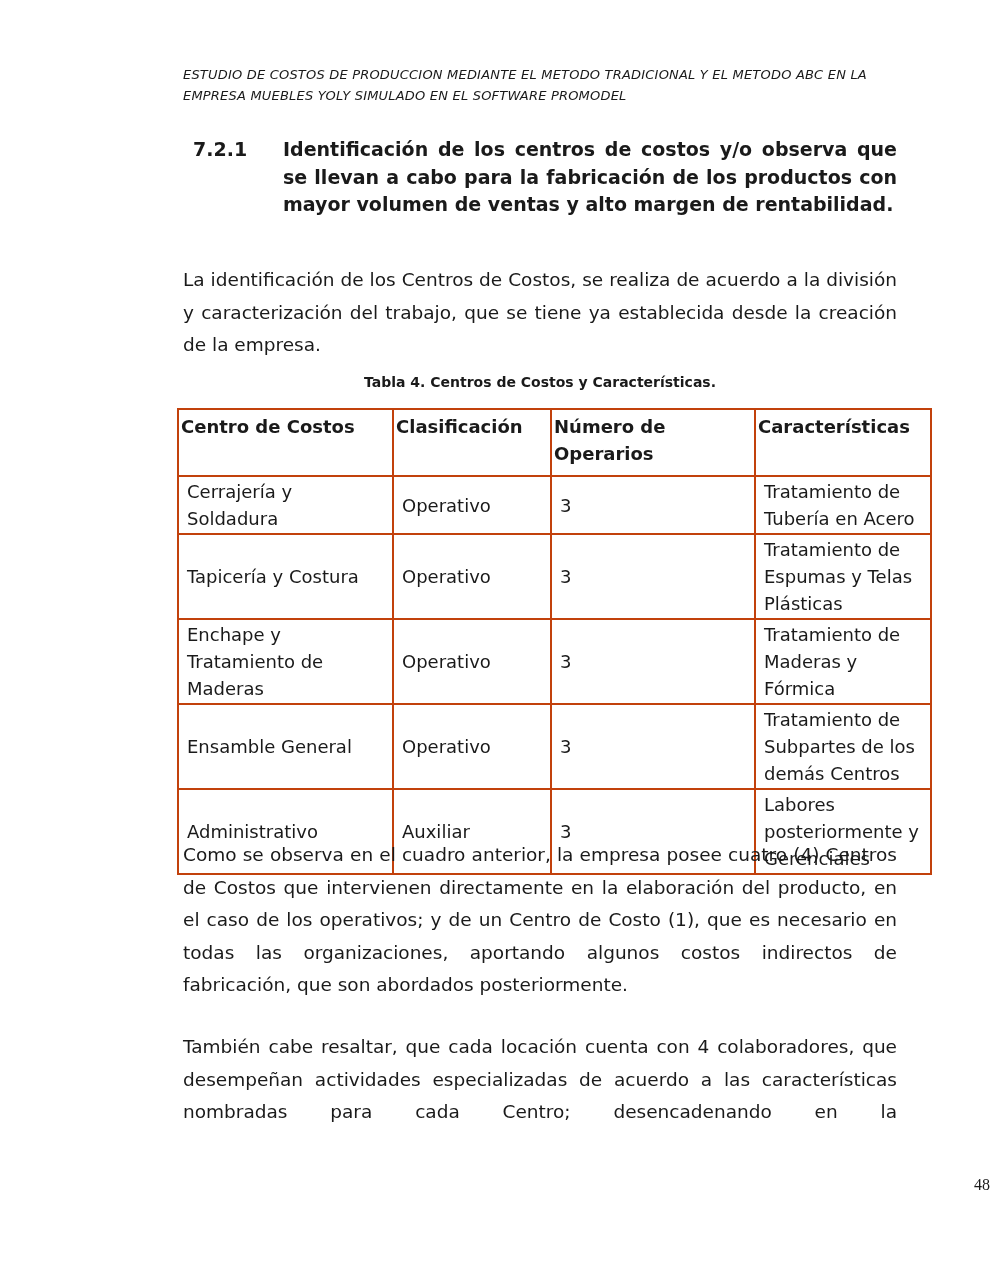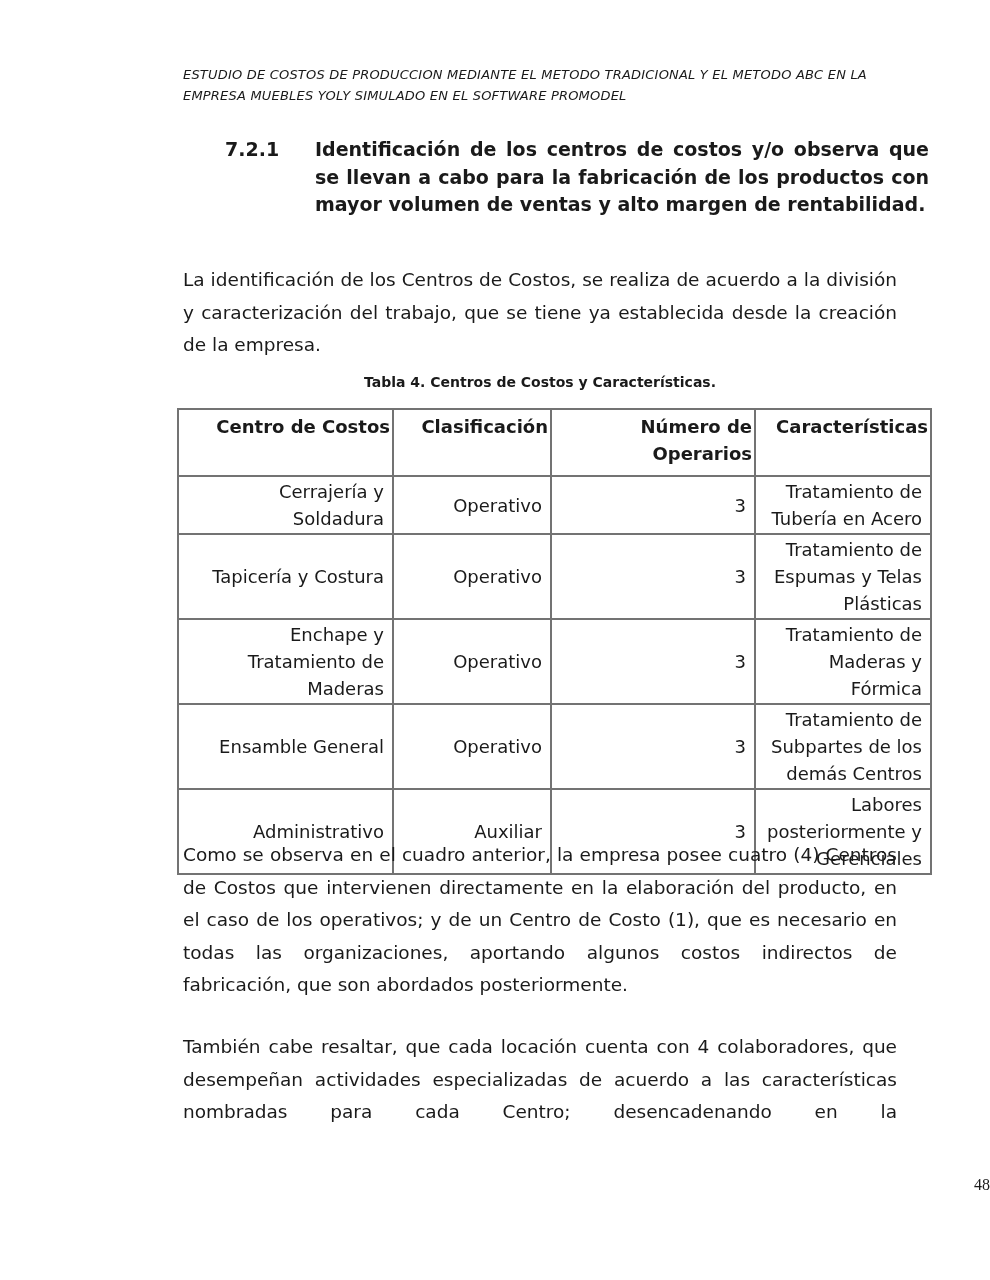--- a/index.html
+++ b/index.html
@@ -26,21 +26,20 @@
   }
   .section-heading {
     position: absolute;
     left: 193px;
     top: 136px;
     width: 704px;
     display: flex;
     font-weight: bold;
     font-size: 19px;
     line-height: 27.5px;
-    margin-left: 32px;
   }
   .section-number { width: 90px; flex-shrink: 0; }
   .section-title { flex: 1; text-align: justify; }
   .para {
     position: absolute;
     left: 183px;
     width: 714px;
     font-size: 18.5px;
     line-height: 32.5px;
     text-align: justify;
@@ -65,22 +64,22 @@
     border-collapse: collapse;
     table-layout: fixed;
     font-size: 18px;
     line-height: 27px;
   }
   .cost-table col.c1 { width: 215px; }
   .cost-table col.c2 { width: 158px; }
   .cost-table col.c3 { width: 204px; }
   .cost-table col.c4 { width: 176px; }
   .cost-table th, .cost-table td {
-    border: 2px solid #737373;
-    text-align: right;
+    border: 2px solid #c2410c;
+    text-align: left;
   }
   .cost-table th {
     font-weight: bold;
     font-size: 18px;
     vertical-align: top;
     padding: 3px 2px 8px 2px;
   }
   .cost-table td {
     vertical-align: middle;
     padding: 1px 8px;

